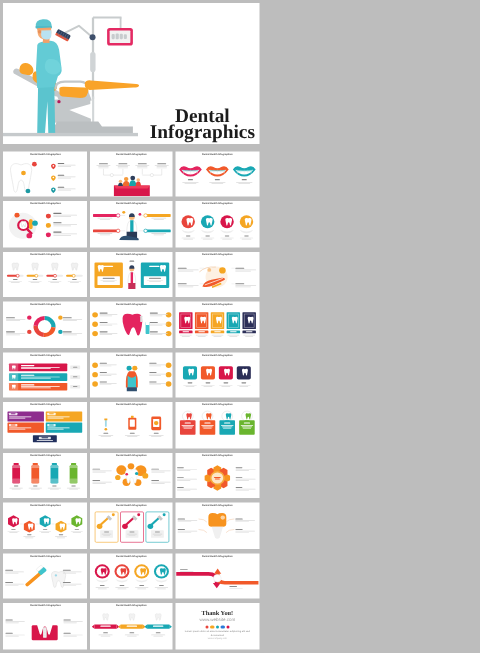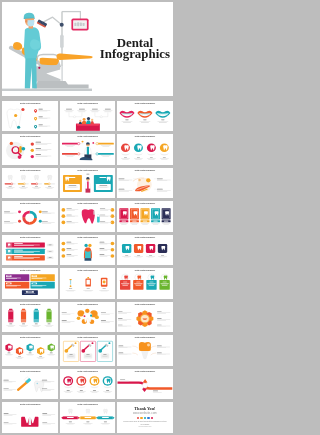--- a/index.html
+++ b/index.html
@@ -5,21 +5,21 @@
 *{margin:0;padding:0;box-sizing:border-box}
 html,body{width:176px;height:435px;overflow:hidden;background:#bdbdbd;
   font-family:"Liberation Sans",sans-serif;-webkit-font-smoothing:antialiased;}
 #page{position:relative;width:176px;height:435px;background:#bdbdbd;overflow:hidden;}
 
 
 .hero{position:absolute;left:2.4px;top:2.4px;width:170.4px;height:93.6px;background:#fff;overflow:hidden;}
 .hero-art{position:absolute;left:0;top:0;width:171px;height:89px;}
 .hero-art svg{display:block;}
 .hero-title{position:absolute;left:95px;top:2px;width:75px;height:89px;
-  display:flex;flex-direction:column;align-items:center;justify-content:center;
+  display:flex;flex-direction:column;align-items:center;justify-content:flex-end;
   font-family:"Liberation Serif",serif;font-weight:bold;color:#1c1c1c;
   font-size:12.9px;line-height:10.6px;letter-spacing:0px;text-align:center;}
 
 
 .grid{position:absolute;left:2.4px;top:100.7px;width:170.4px;}
 .row{display:flex;margin-bottom:2.9px;height:30.6px;}
 .thumb{width:55.8px;height:30.6px;background:#fff;position:relative;overflow:hidden;margin-right:1.5px;}
 .thumb:last-child{margin-right:0;}
 .thumb svg{position:absolute;left:0;top:0;width:100%;height:100%;display:block;}
 .tt{position:absolute;left:0;top:2.1px;width:100%;text-align:center;white-space:nowrap;

